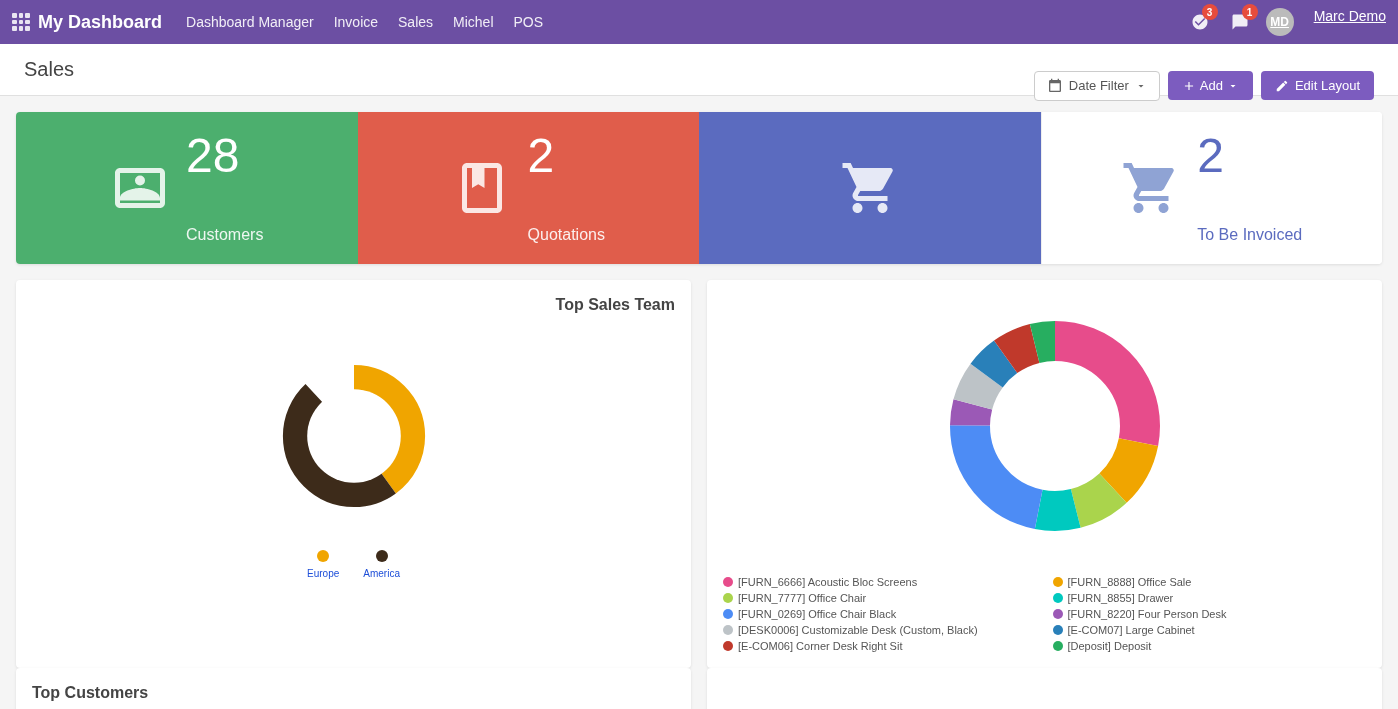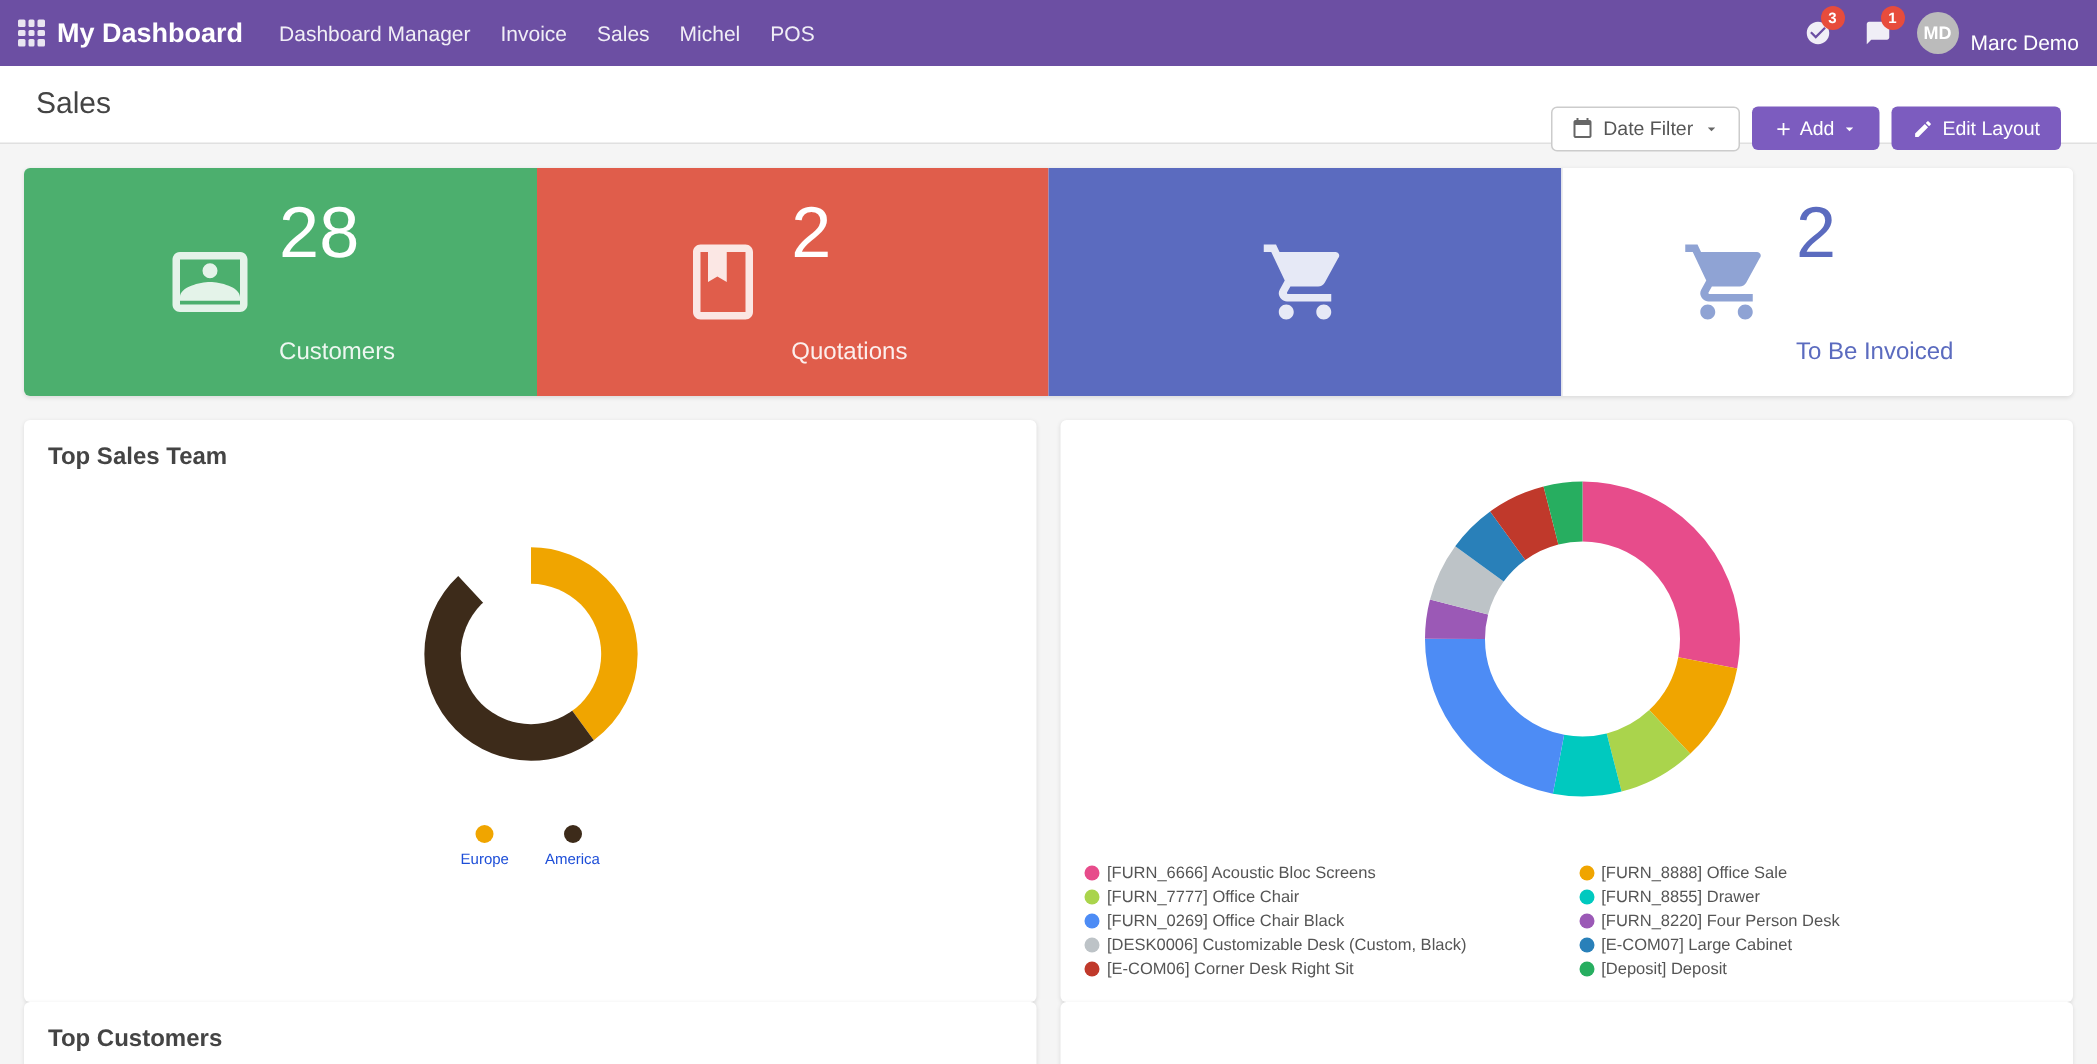--- a/index.html
+++ b/index.html
@@ -68,25 +68,26 @@
       width: 16px;
       height: 16px;
       font-size: 10px;
       display: flex;
       align-items: center;
       justify-content: center;
       font-weight: bold;
     }
     .nav-avatar {
       display: flex;
-      align-items: flex-end;
-      gap: 8px;
+      align-items: flex-start;
+      gap: 20px;
       cursor: pointer;
       font-size: 14px;
       color: #fff;
+      text-decoration: underline;
     }
     .avatar-circle {
       width: 28px;
       height: 28px;
       border-radius: 50%;
       background: #bbb;
       display: flex;
       align-items: center;
       justify-content: center;
       font-size: 12px;
@@ -208,20 +209,21 @@
     .stat-card.white .stat-number { color: #5b6bbf; }
     .stat-card.white .stat-label { color: #5b6bbf; font-weight: 500; }
     .stat-card.white .stat-icon { color: #8fa3d4; }
 
     
     .charts-row {
       display: grid;
       grid-template-columns: 1fr 1fr;
       gap: 16px;
       margin-bottom: 0;
+      text-align: right;
     }
     .chart-card {
       background: #fff;
       border-radius: 4px;
       box-shadow: 0 1px 3px rgba(0,0,0,0.1);
       padding: 16px;
       min-height: 290px;
     }
     .chart-title {
       font-size: 16px;

